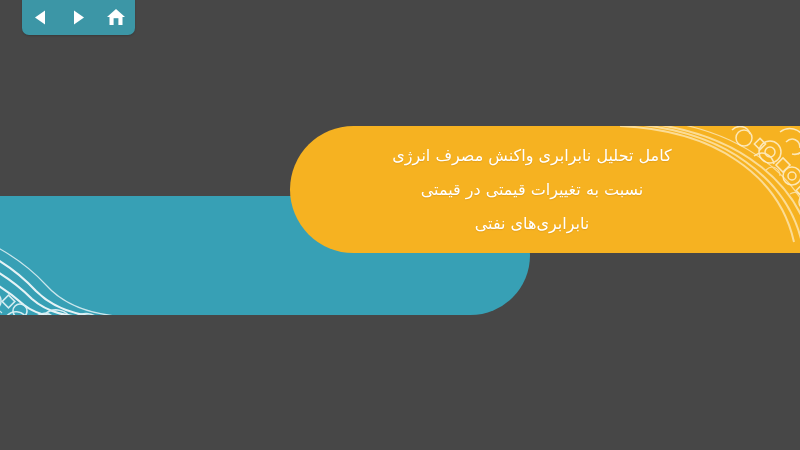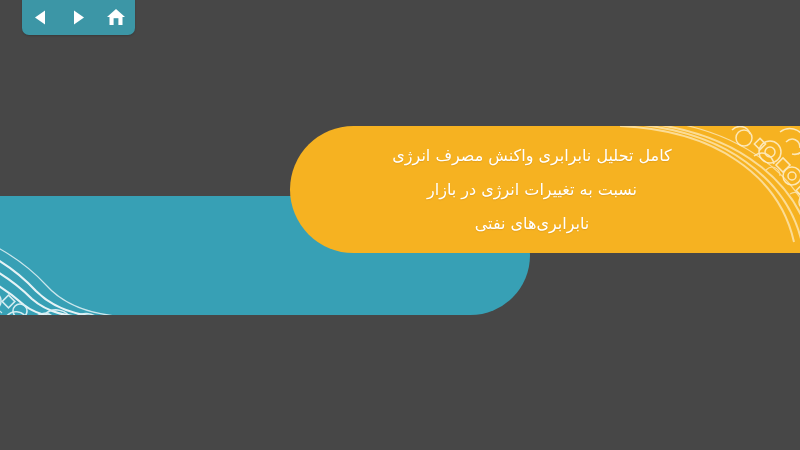--- a/index.html
+++ b/index.html
@@ -185,21 +185,21 @@
       <g stroke="#FFFBEE" fill="none" stroke-width="1.1" opacity="0.7">
         <path d="M60,0 C98,8 132,24 158,48 C180,68 194,94 198,120"></path>
         <path d="M146,46 C152,40 160,44 160,52"></path>
         <path d="M170,70 C176,66 182,70 182,78"></path>
       </g>
     </svg>
   </div>
 
   <div id="title-block">
     <div class="title-line">کامل تحلیل نابرابری واکنش مصرف انرژی</div>
-    <div class="title-line">نسبت به تغییرات انرژی در بازار</div>
+    <div class="title-line">نسبت به تغییرات قیمتی در قیمتی</div>
     <div class="title-line">نابرابری‌های نفتی</div>
   </div>
 
   <div id="navbar">
 
     <div class="nav-btn" title="Back">
       <svg width="17" height="17" viewBox="0 0 17 17">
         <path d="M13,1.5 L13,15.5 L3,8.5 Z" fill="#FFFFFF"></path>
       </svg>
     </div>

